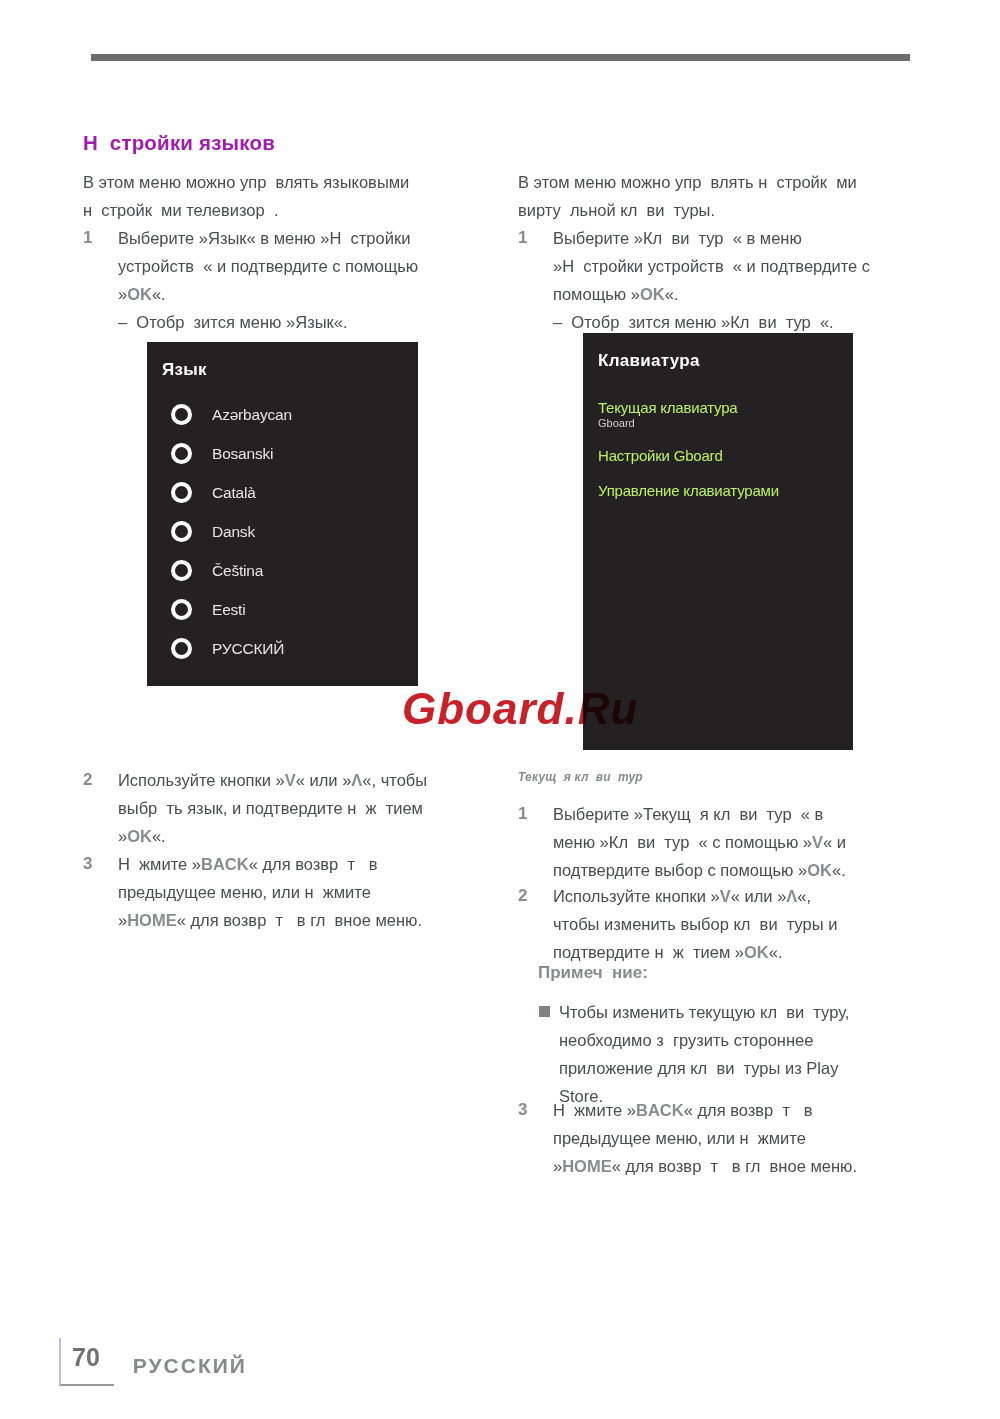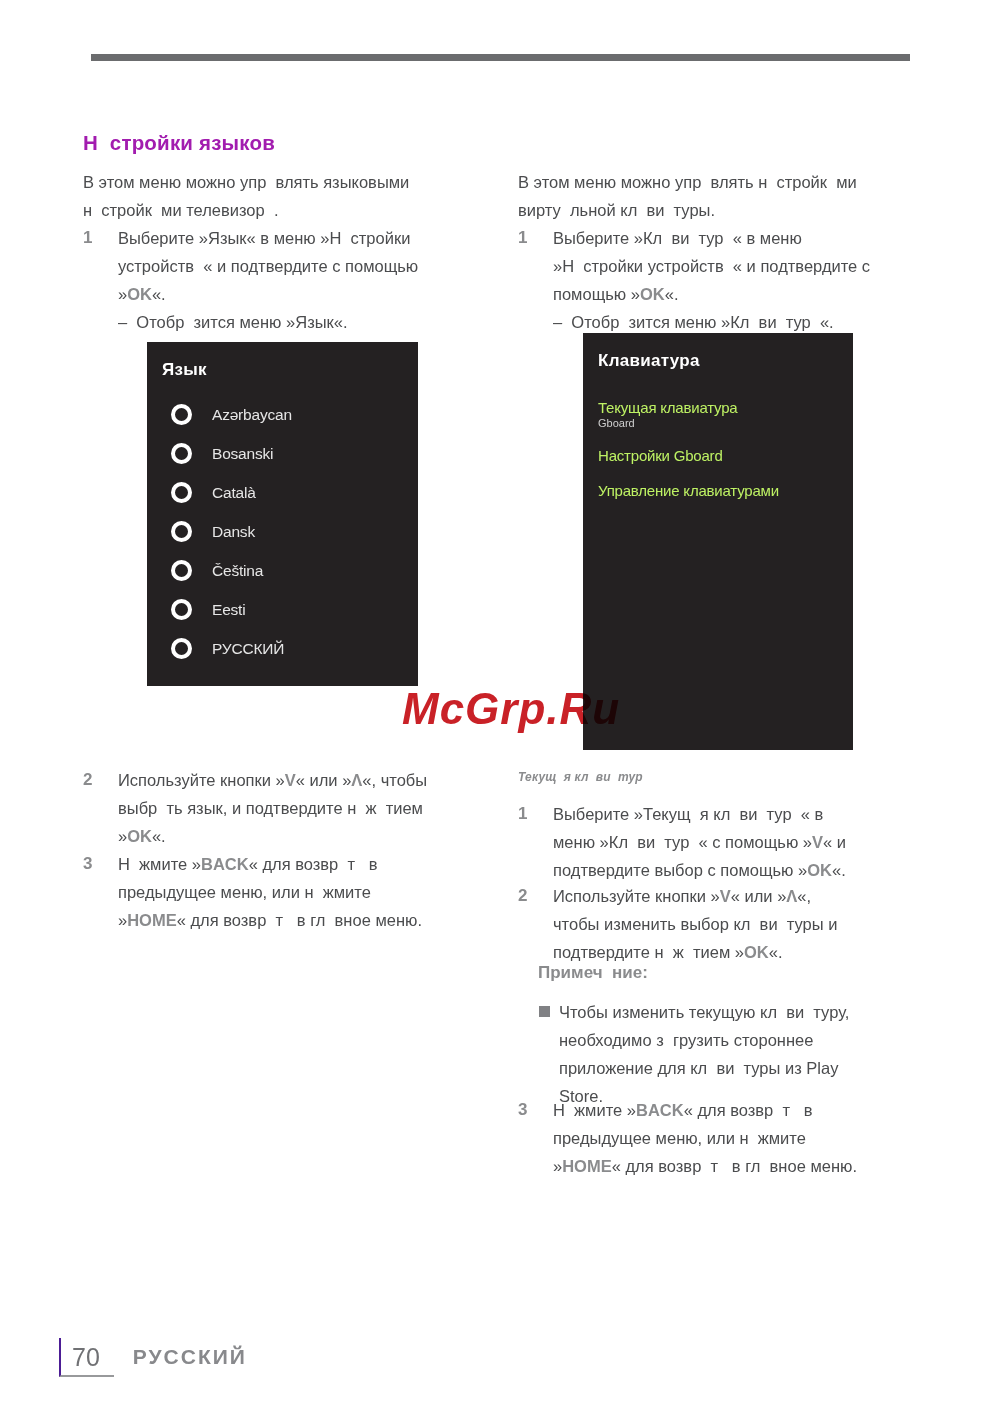--- a/index.html
+++ b/index.html
@@ -40,22 +40,22 @@
   .kb-item-label{font-size:15px;color:#bef264;letter-spacing:-0.2px;line-height:19px;}
   .kb-item-sub{font-size:11px;color:#cfcfcf;line-height:13px;}
   
   .watermark{
     position:absolute;left:402px;top:684px;font-size:44px;font-style:italic;font-weight:600;
     color:#c92127;letter-spacing:1px;mix-blend-mode:multiply;z-index:5;white-space:pre;
   }
   
   .footer{position:absolute;left:59px;top:1338px;display:flex;align-items:flex-end;}
   .page-num{
-    border-left:2px solid #4c1d95;border-bottom:2px solid #98999b;
-    padding:6px 14px 5px 11px;font-size:25px;font-weight:normal;color:#707174;line-height:26px;
+    border-left:2px solid #c4b5fd;border-bottom:2px solid #98999b;
+    padding:6px 14px 14px 11px;font-size:25px;font-weight:bold;color:#707174;line-height:26px;
   }
   .footer-lang{margin-left:19px;font-size:21px;font-weight:bold;color:#88898c;letter-spacing:2px;padding-bottom:8px;}
 </style>
 </head>
 <body>
 
 <div class="page">
 
   <div class="title-row">
     <span class="title-rule"></span>
@@ -181,20 +181,20 @@
     </div>
   </div>
 
   <div class="abs col-right step" style="top:1096px">
     <span class="step-num">3</span>
     <span class="step-body body-text"><span>Н  жмите »</span><span class="kw">BACK</span><span>« для возвр  т   в
 предыдущее меню, или н  жмите
 »</span><span class="kw">HOME</span><span>« для возвр  т   в гл  вное меню.</span></span>
   </div>
 
-  <div class="watermark">McGrp.Ru</div>
+  <div class="watermark">Gboard.Ru</div>
 
   <div class="footer">
     <span class="page-num">70</span>
     <span class="footer-lang">РУССКИЙ</span>
   </div>
 
 </div>
 
 </body></html>

